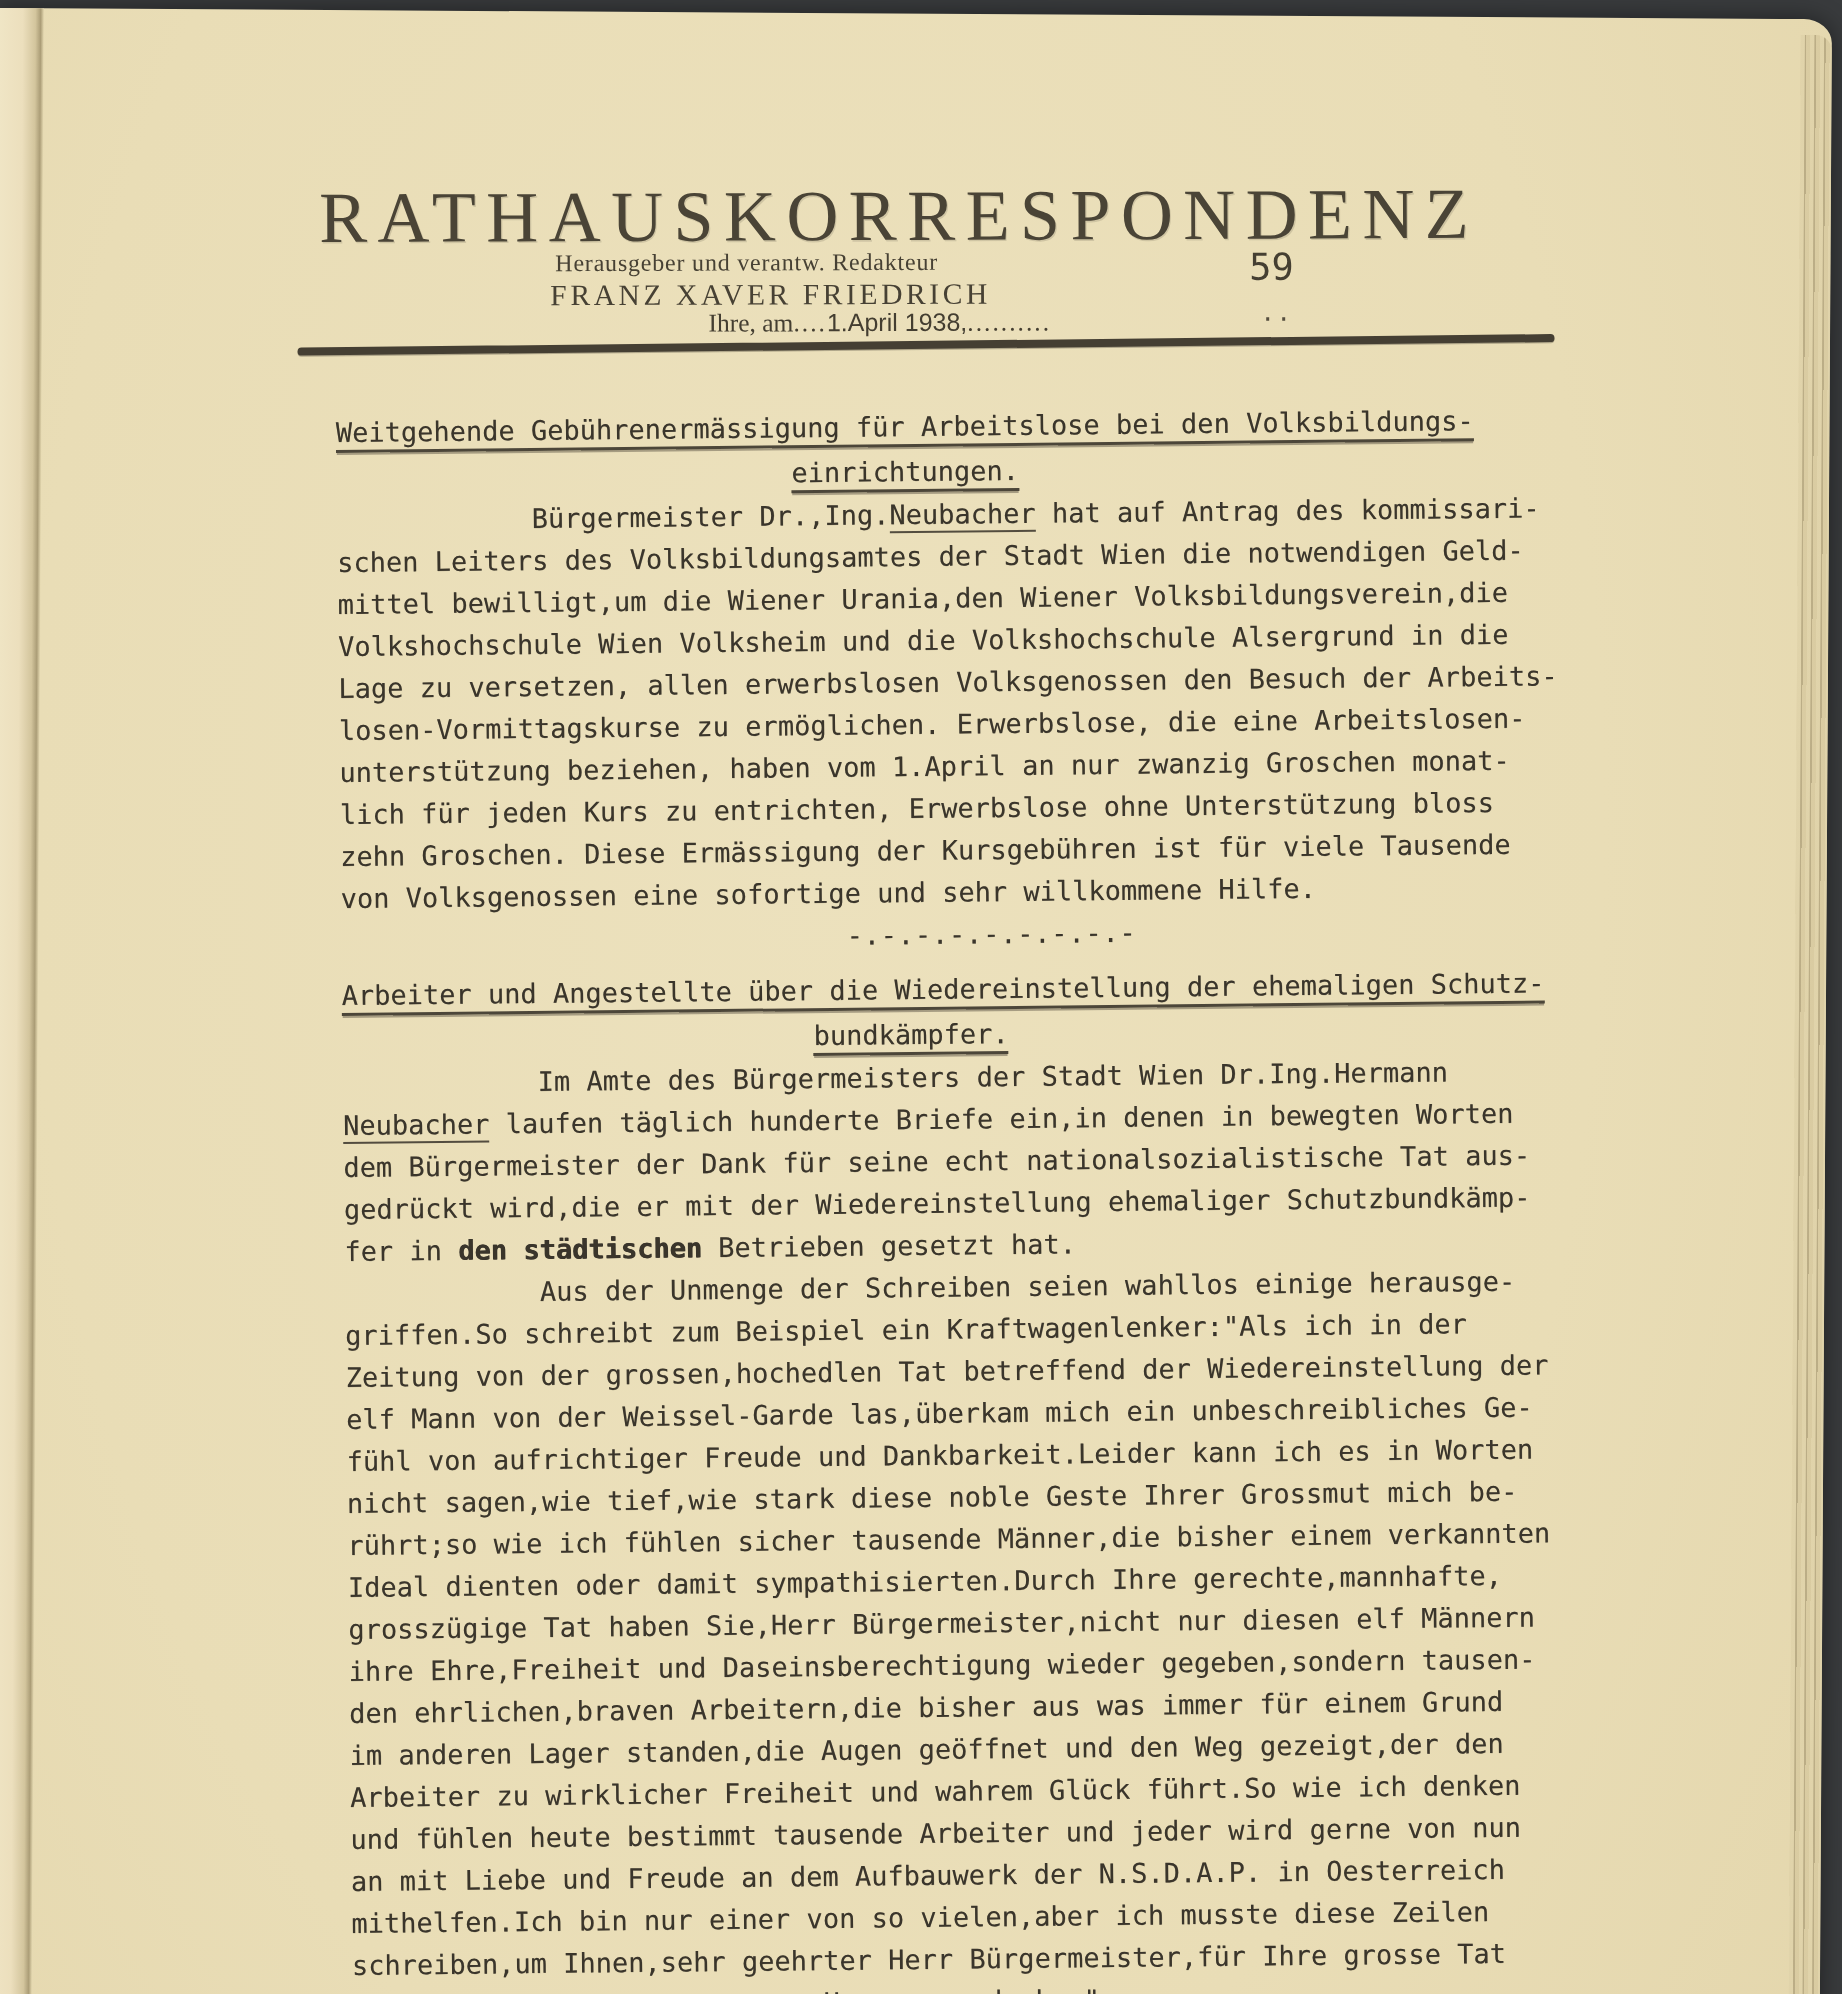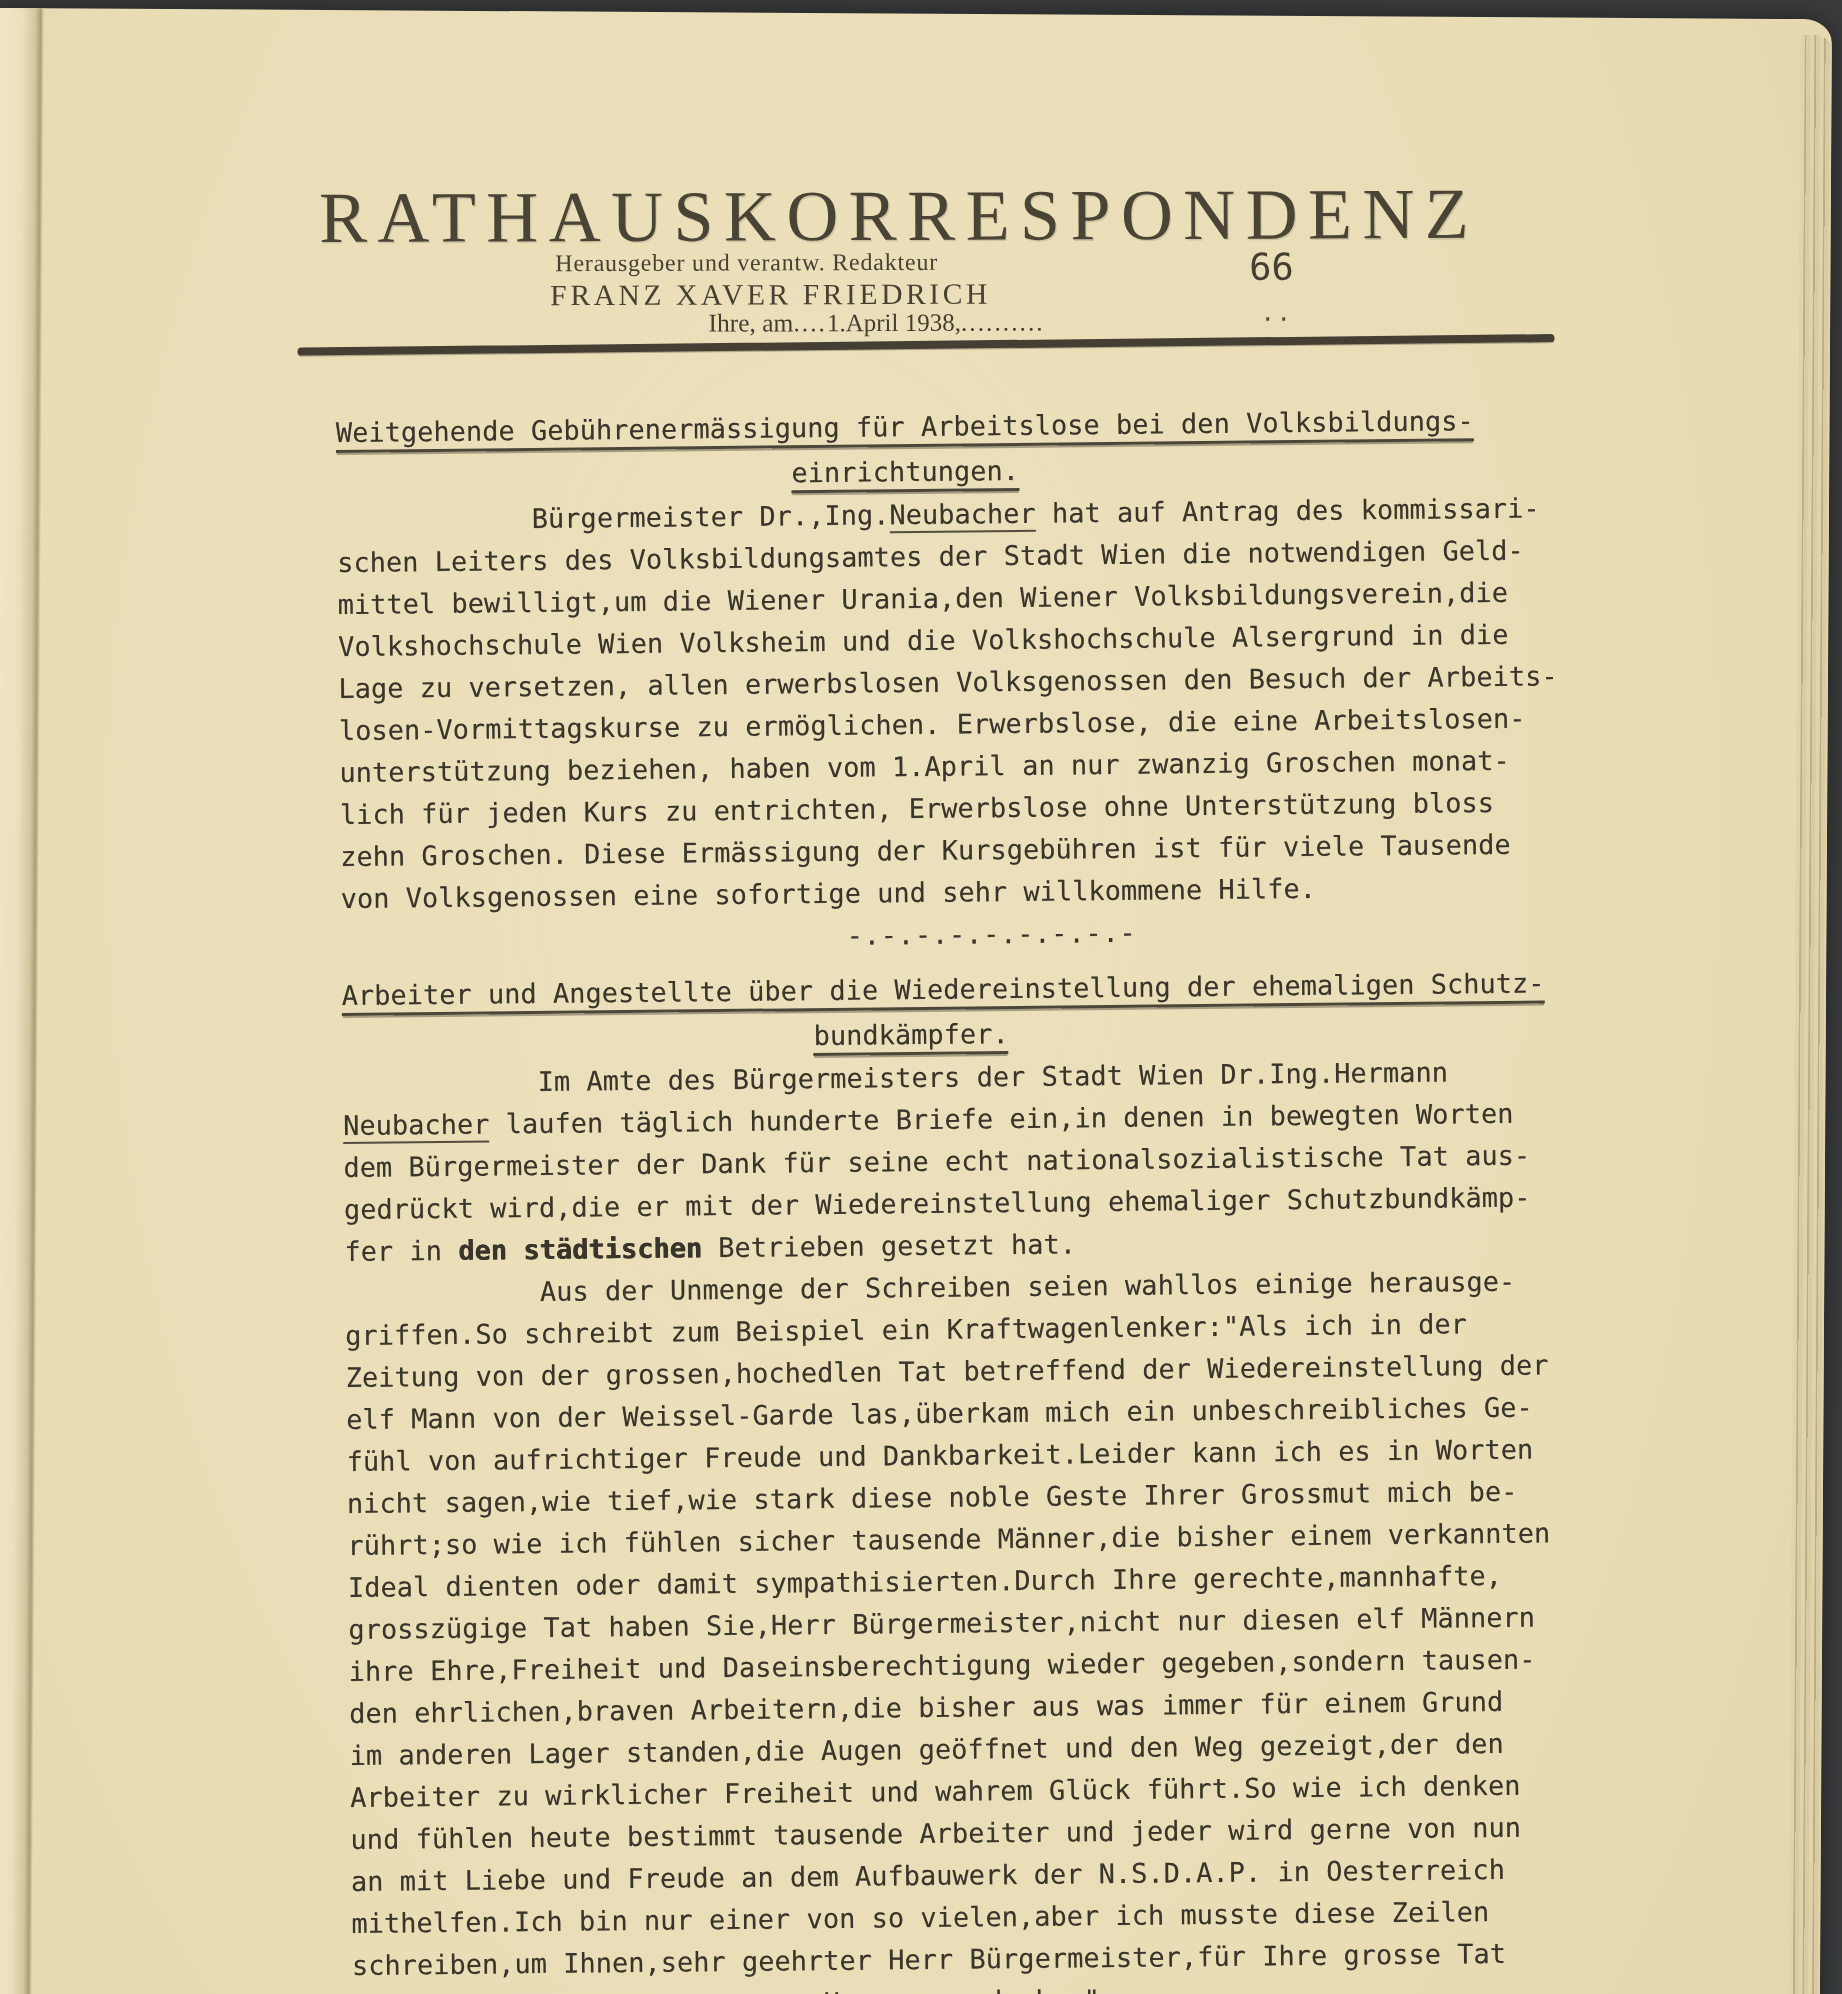--- a/index.html
+++ b/index.html
@@ -66,21 +66,21 @@
   .mh-issue-dots {
     position:absolute; left:941px; top:120px;
     font-size:24px; letter-spacing:1.6px; color:#554e3f;
   }
   .mh-date {
     position:absolute; left:389px; top:128px;
     font-family:"Liberation Serif", serif;
     font-size:25.5px; white-space:nowrap; color:#443e31;
   }
   .mh-date .leader { letter-spacing:2px; }
-  .mh-date .typed { font-family:Liberation Serif, serif; font-size:25px; }
+  .mh-date .typed { font-family:Liberation Sans, sans-serif; font-size:25px; }
   .mh-rule {
     position:absolute; left:-22px; top:161px;
     width:1257px; height:7.6px;
     background:#453f33;
     border-radius:4px;
     box-shadow: 0 1.2px 0 rgba(69,63,51,0.35);
     transform: rotate(-0.42deg);
   }
 
   
@@ -105,21 +105,21 @@
 <body>
 
 <div class="page">
   <div class="fold-strip"></div>
   <div class="edge-stack"></div>
 
   <div class="masthead">
     <div class="mh-title">RATHAUSKORRESPONDENZ</div>
     <div class="mh-sub">Herausgeber und verantw. Redakteur</div>
     <div class="mh-editor">FRANZ XAVER FRIEDRICH</div>
-    <div class="mh-issue">66</div>
+    <div class="mh-issue">59</div>
     <div class="mh-issue-dots">..</div>
     <div class="mh-date">
       <span>Ihre, am</span><span class="leader">....</span><span class="typed">1.April 1938,</span><span class="leader">..........</span>
     </div>
     <div class="mh-rule"></div>
   </div>
 
   <div class="body-text">
     <section data-article="0">
         <div class="tline title-line"><span class="U">Weitgehende Gebührenermässigung für Arbeitslose bei den Volksbildungs-</span></div>

